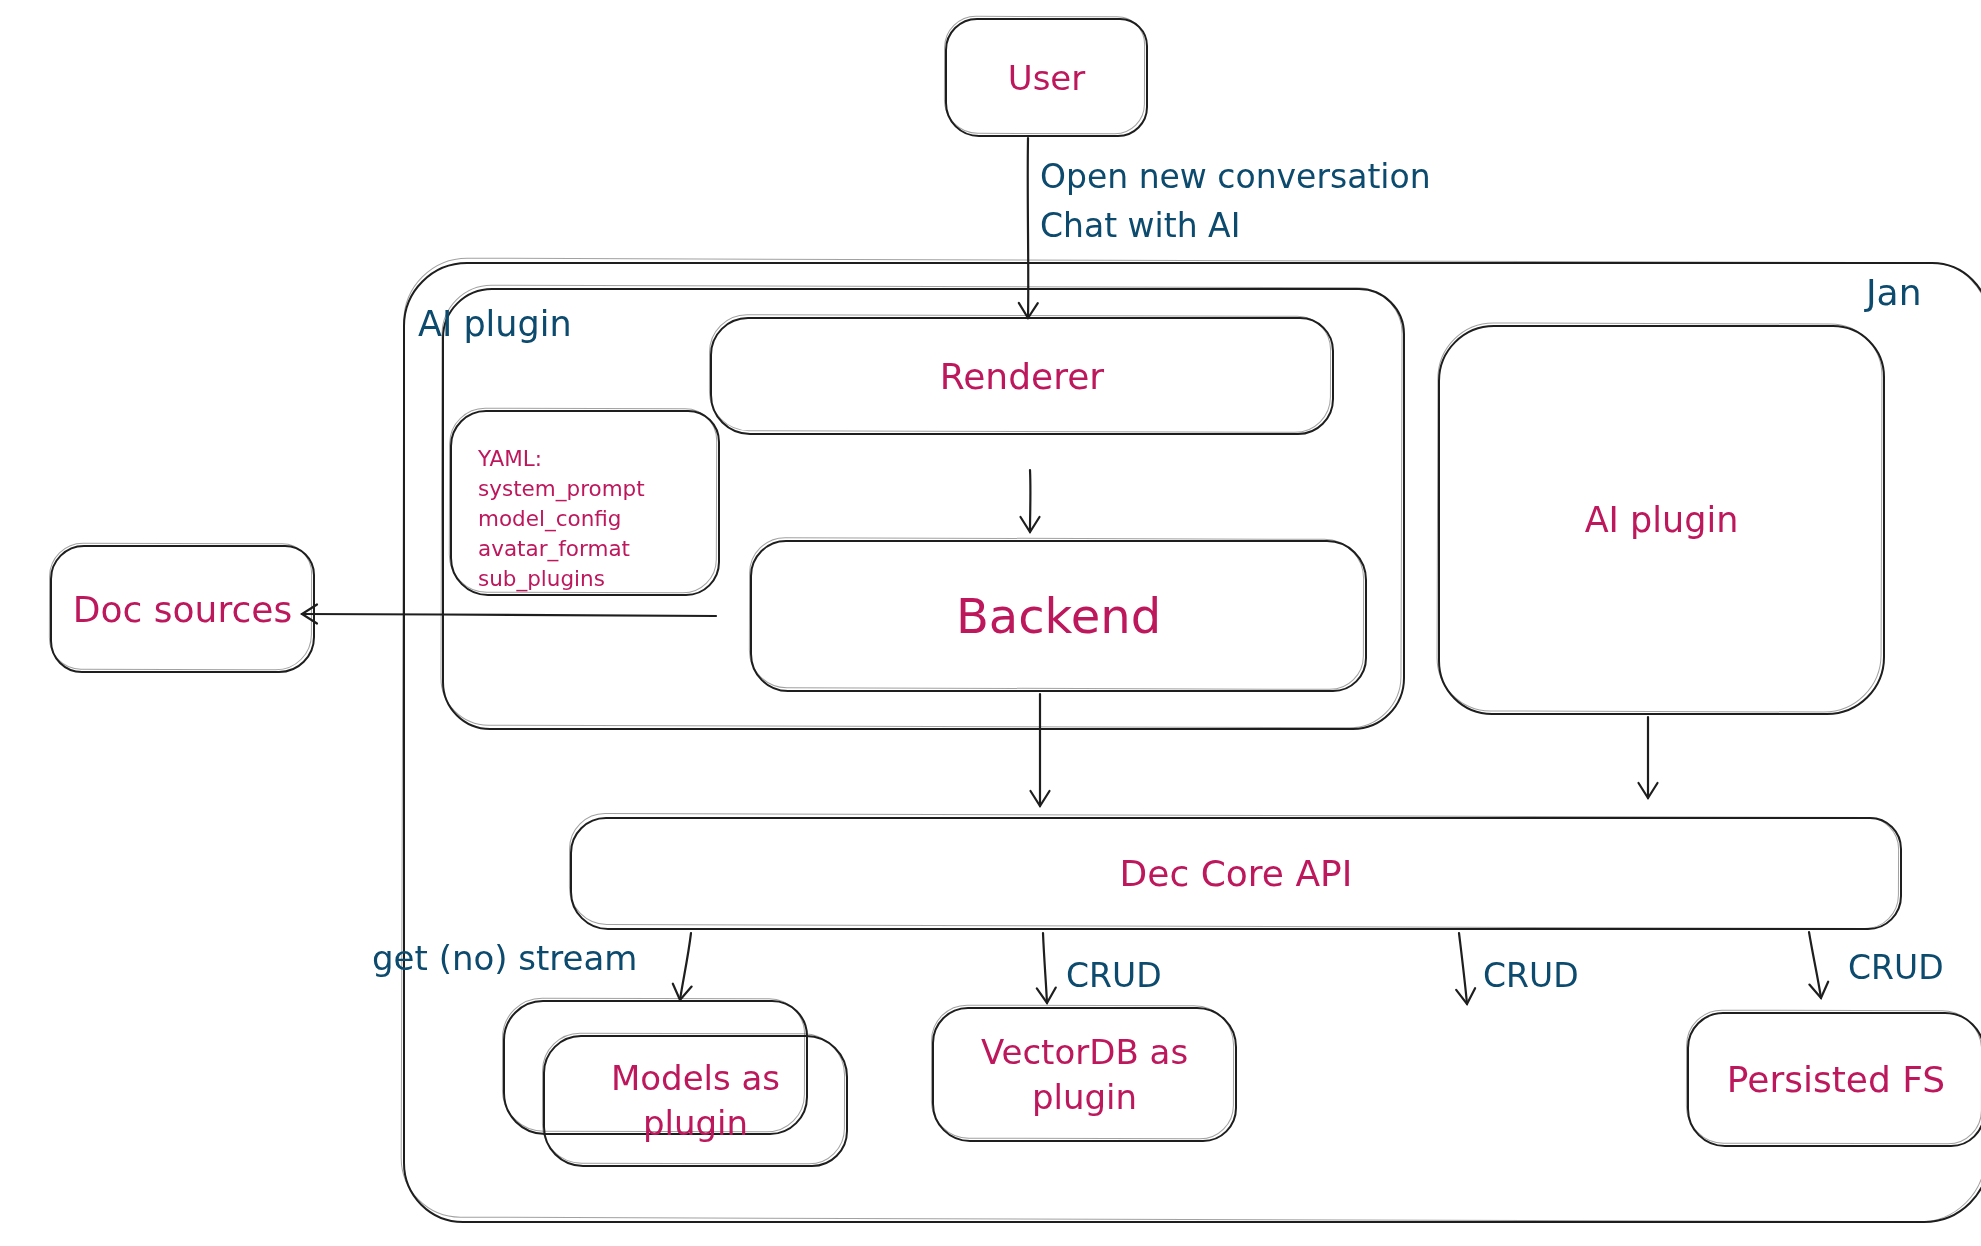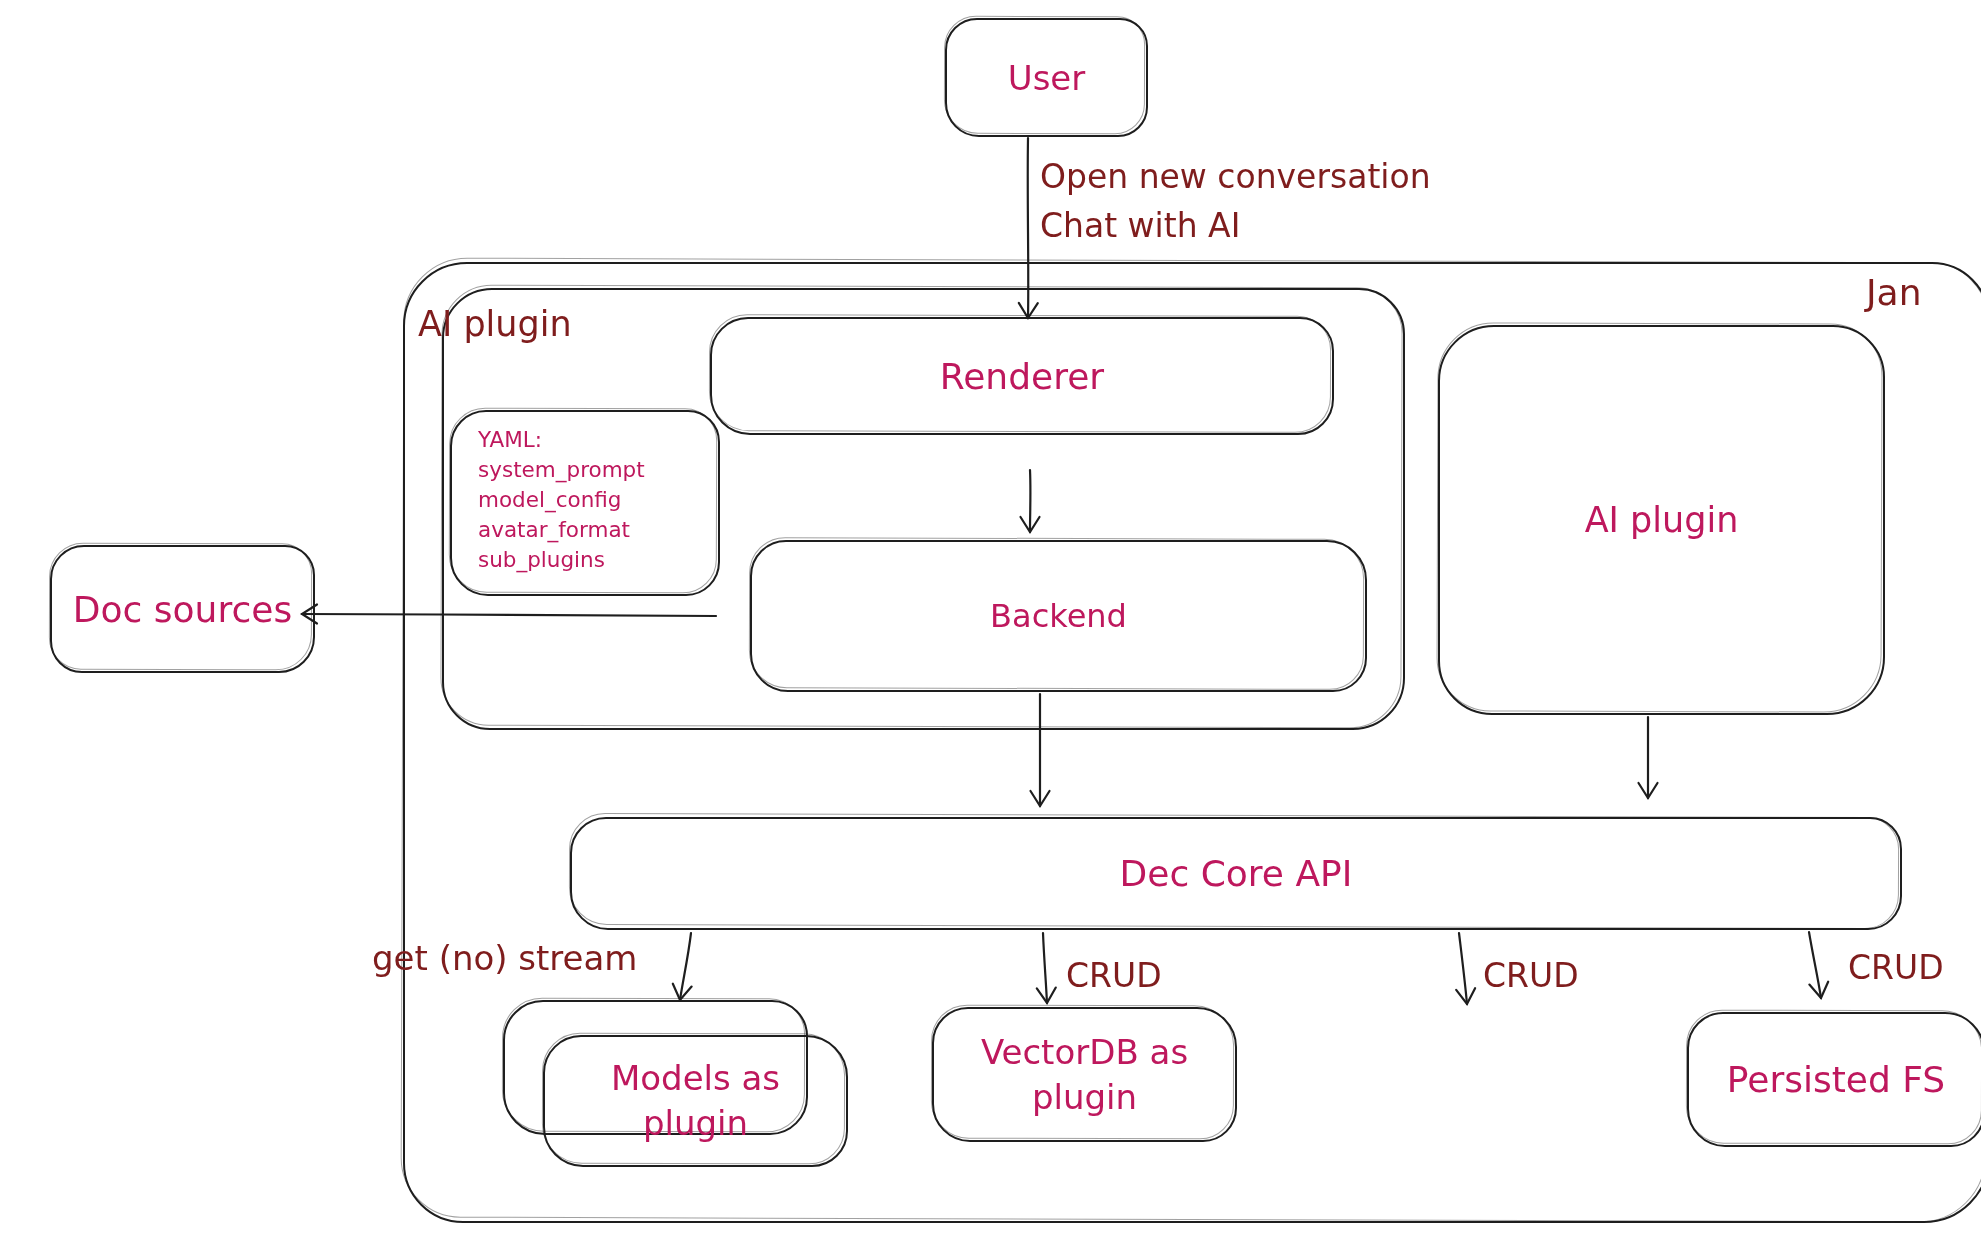--- a/index.html
+++ b/index.html
@@ -17,37 +17,37 @@
     box-sizing:border-box;
     margin-left:30px;
   }
   .node::before{ 
     content:"";position:absolute;inset:-4px 1px 1px -3px;
     border:1.3px solid rgba(30,30,30,.42);
     border-radius:inherit;pointer-events:none;
     transform:rotate(.18deg);
   }
   .container-label,.edge-label{
-    position:absolute;color:#7f1d1d;white-space:nowrap;
+    position:absolute;color:#0c4a6e;white-space:nowrap;
   }
   .line{display:block;}
 
   
   #jan{left:373px;top:262px;width:1587px;height:961px;border-radius:64px 58px 66px 60px;}
   #jan-label{left:1866px;top:272px;font-size:36px;}
   #ai-plugin-left{left:412px;top:288px;width:963px;height:442px;border-radius:50px 46px 52px 48px;}
   #ai-plugin-left-label{left:418px;top:304px;font-size:35px;}
 
   
   #user{left:915px;top:18px;width:203px;height:119px;border-radius:32px 28px 30px 34px;font-size:34px;}
   #yaml-note{left:420px;top:410px;width:270px;height:186px;border-radius:36px 32px 34px 38px;
-             align-items:flex-start;justify-content:flex-start;}
+             align-items:flex-start;justify-content:flex-end;}
   #yaml-note .note-text{padding:13px 0 0 26px;font-size:21.5px;line-height:30px;text-align:left;}
   #renderer{left:680px;top:317px;width:624px;height:118px;border-radius:38px 34px 36px 40px;font-size:36px;}
-  #backend{left:720px;top:540px;width:617px;height:152px;border-radius:36px 40px 34px 38px;font-size:32px;}
+  #backend{left:720px;top:540px;width:617px;height:152px;border-radius:36px 40px 34px 38px;font-size:48px;}
   #doc-sources{left:20px;top:545px;width:265px;height:128px;border-radius:34px 30px 36px 32px;font-size:36px;}
   #ai-plugin-right{left:1408px;top:325px;width:447px;height:390px;border-radius:56px 52px 58px 54px;font-size:35px;}
   #jan-core-api{left:540px;top:817px;width:1332px;height:113px;border-radius:36px 32px 34px 38px;font-size:36px;}
 
   
   #models-back{left:473px;top:1000px;width:305px;height:135px;border-radius:40px 36px 38px 42px;}
   #models-front{left:513px;top:1035px;width:305px;height:132px;border-radius:38px 42px 36px 40px;font-size:34px;line-height:1.32;}
   #vectordb{left:902px;top:1007px;width:305px;height:135px;border-radius:36px 40px 34px 38px;font-size:34px;line-height:1.32;}
   #persisted-db{left:1315px;top:1008px;width:305px;height:134px;border-radius:38px 34px 40px 36px;font-size:36px;}
   #persisted-fs{left:1657px;top:1012px;width:298px;height:135px;border-radius:36px 40px 34px 38px;font-size:36px;text-align:center;}

